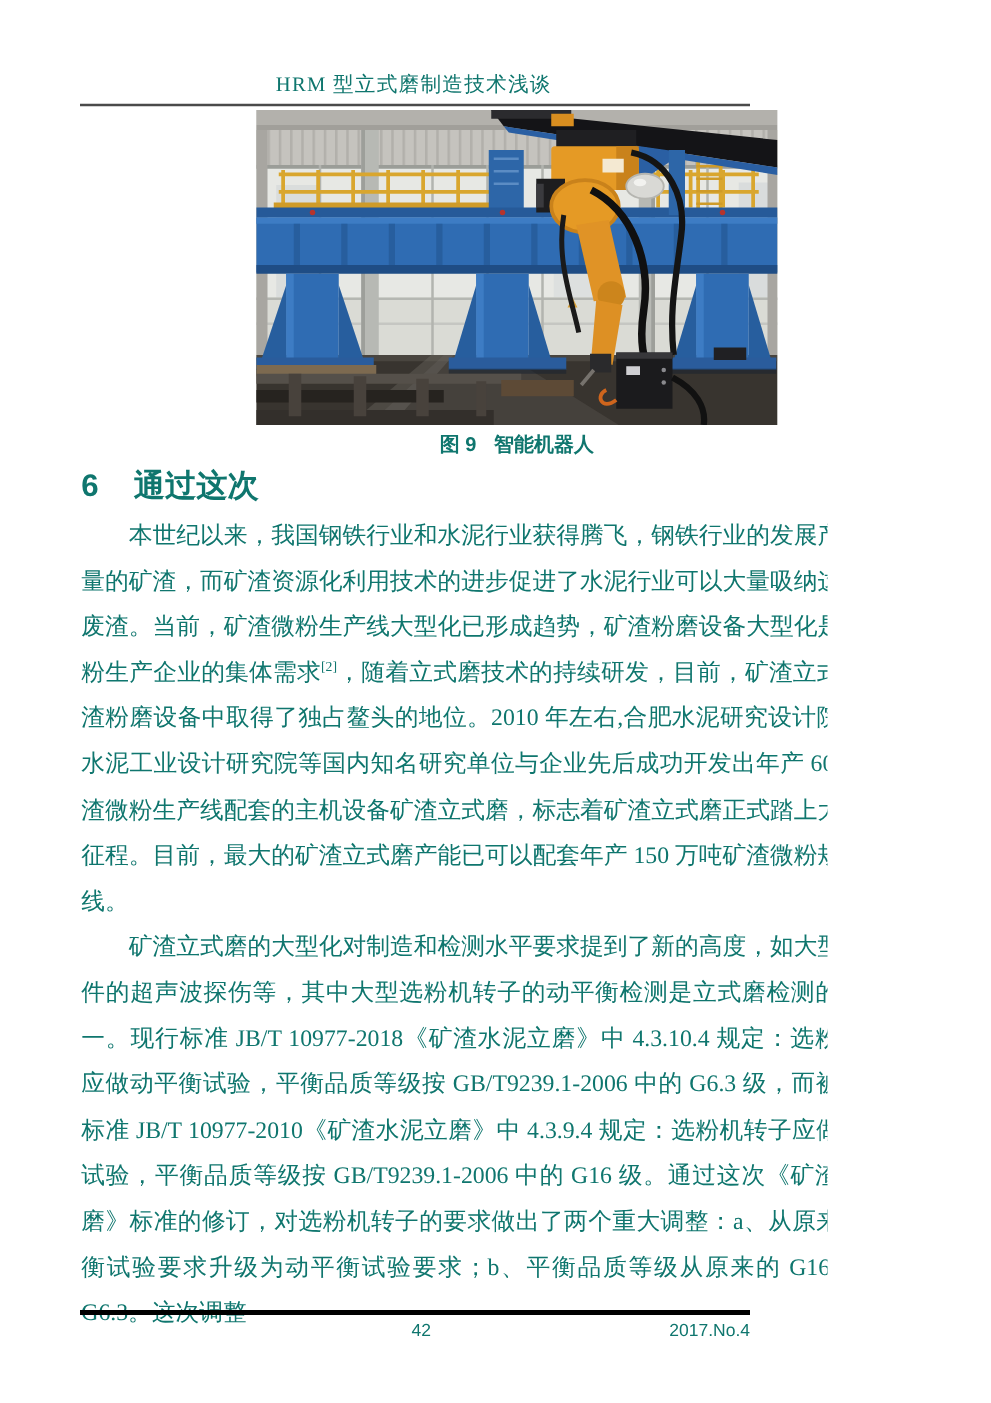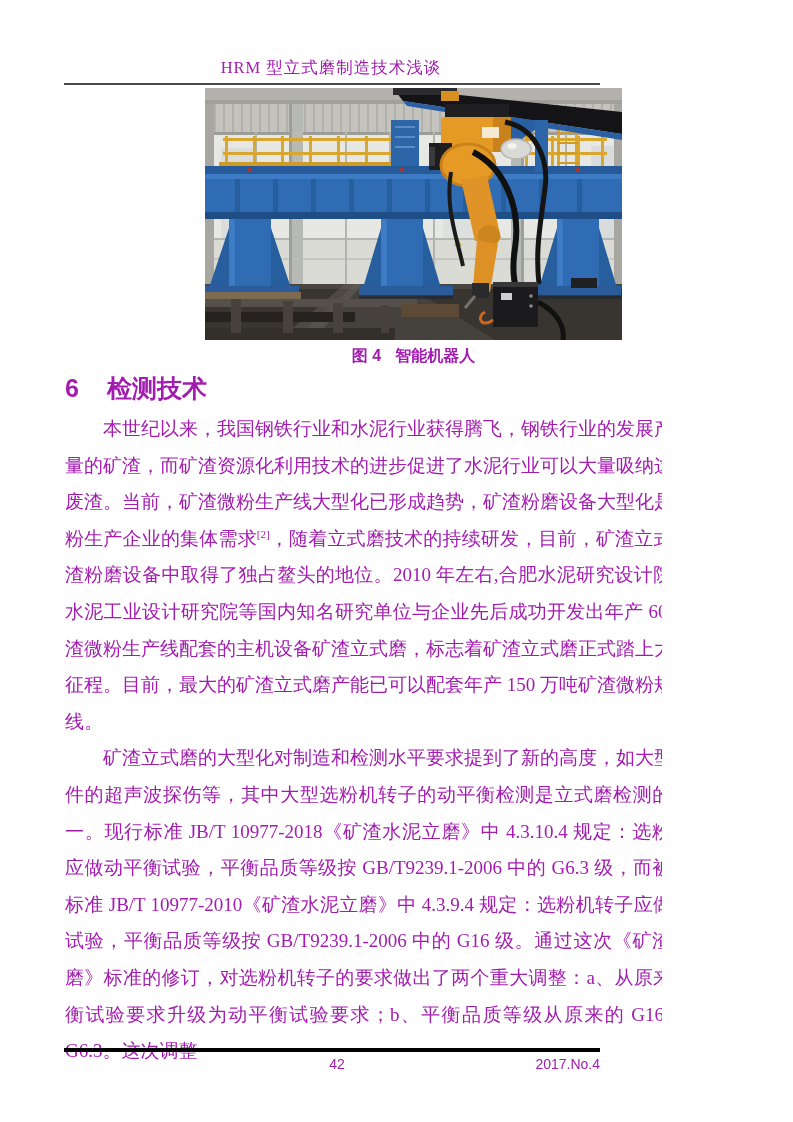--- a/index.html
+++ b/index.html
@@ -2,21 +2,21 @@
 <html><head>
 <meta charset="utf-8">
 <style>
   html,body{margin:0;padding:0;background:#ffffff;}
   .page{
     position:relative;
     width:662px;height:1122px;
     background:#ffffff;
     overflow:hidden;
     font-family:"Liberation Serif","DejaVu Serif",serif;
-    color:#a21caf;
+    color:#0f766e;
   }
   .header-title{
     position:absolute;top:57px;left:0;right:0;
     text-align:center;
     font-size:16.5px;
     letter-spacing:1px;
   }
   .header-rule{
     position:absolute;top:83px;left:64px;right:62px;
     border-top:2px solid #4a4a4a;
@@ -254,26 +254,26 @@
         <rect x="26" y="211" width="10" height="34" fill="#48423c"></rect>
         <rect x="78" y="213" width="10" height="32" fill="#48423c"></rect>
         <rect x="128" y="215" width="10" height="30" fill="#48423c"></rect>
         <rect x="176" y="217" width="8" height="28" fill="#48423c"></rect>
         <rect x="196" y="216" width="58" height="13" fill="#5d4a36"></rect>
       </g>
     </svg>
   </div>
 
   <div class="figure-caption">
-    <span class="cap-label">图 4</span><span class="cap-text">智能机器人</span>
+    <span class="cap-label">图 9</span><span class="cap-text">智能机器人</span>
   </div>
 
   <div class="section-heading">
     <span class="sec-num">6</span>
-    <span class="sec-title">检测技术</span>
+    <span class="sec-title">通过这次</span>
   </div>
 
   <div class="article-body">
     <p><span>本世纪以来，我国钢铁行业和水泥行业获得腾飞，钢铁行业的发展产出了天量的矿渣，而矿渣资源化利用技术的进步促进了水泥行业可以大量吸纳这些工业废渣。当前，矿渣微粉生产线大型化已形成趋势，矿渣粉磨设备大型化是矿渣微粉生产企业的集体需求</span><sup class="ref">[2]</sup><span>，随着立式磨技术的持续研发，目前，矿渣立式磨在矿渣粉磨设备中取得了独占鳌头的地位。2010 年左右,合肥水泥研究设计院、天津水泥工业设计研究院等国内知名研究单位与企业先后成功开发出年产 60 万吨矿渣微粉生产线配套的主机设备矿渣立式磨，标志着矿渣立式磨正式踏上大型化的征程。目前，最大的矿渣立式磨产能已可以配套年产 150 万吨矿渣微粉规模生产线。</span></p>
     <p>矿渣立式磨的大型化对制造和检测水平要求提到了新的高度，如大型铸、煅件的超声波探伤等，其中大型选粉机转子的动平衡检测是立式磨检测的难点之一。现行标准 JB/T 10977-2018《矿渣水泥立磨》中 4.3.10.4 规定：选粉机转子应做动平衡试验，平衡品质等级按 GB/T9239.1-2006 中的 G6.3 级，而被替代的标准 JB/T 10977-2010《矿渣水泥立磨》中 4.3.9.4 规定：选粉机转子应做静平衡试验，平衡品质等级按 GB/T9239.1-2006 中的 G16 级。通过这次《矿渣水泥立磨》标准的修订，对选粉机转子的要求做出了两个重大调整：a、从原来的静平衡试验要求升级为动平衡试验要求；b、平衡品质等级从原来的 G16 提高到 G6.3。这次调整</p>
   </div>
 
   <div class="footer-rule"></div>
   <div class="footer-row">
     <span class="footer-page">42</span>

